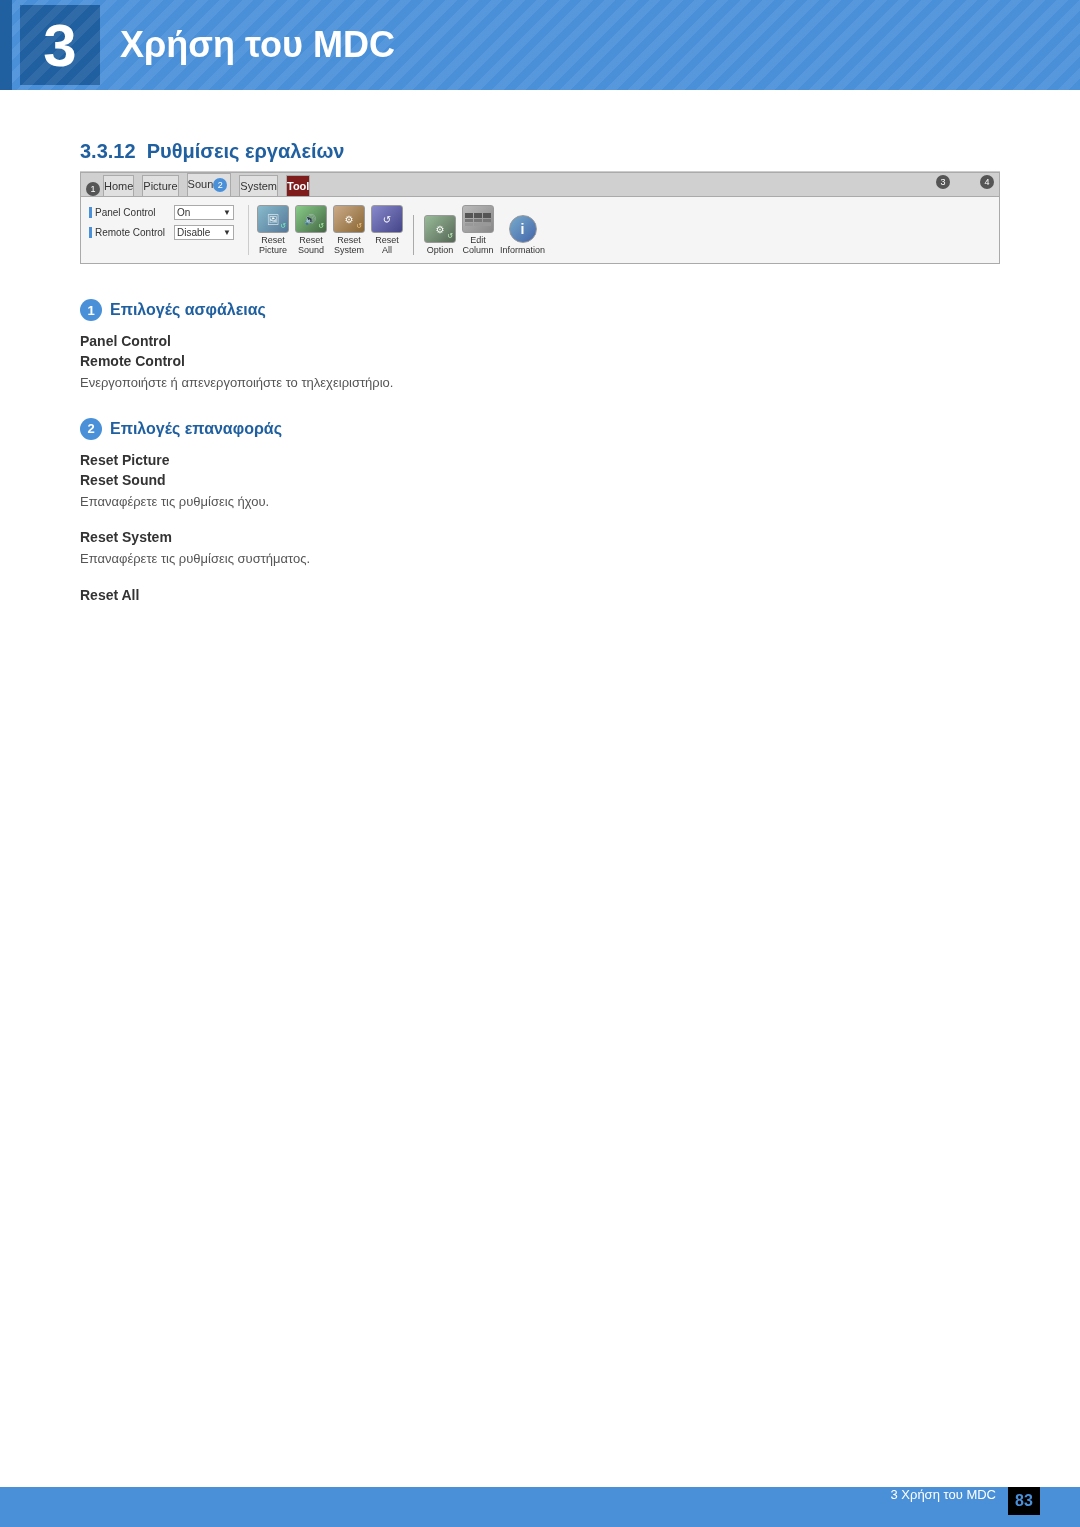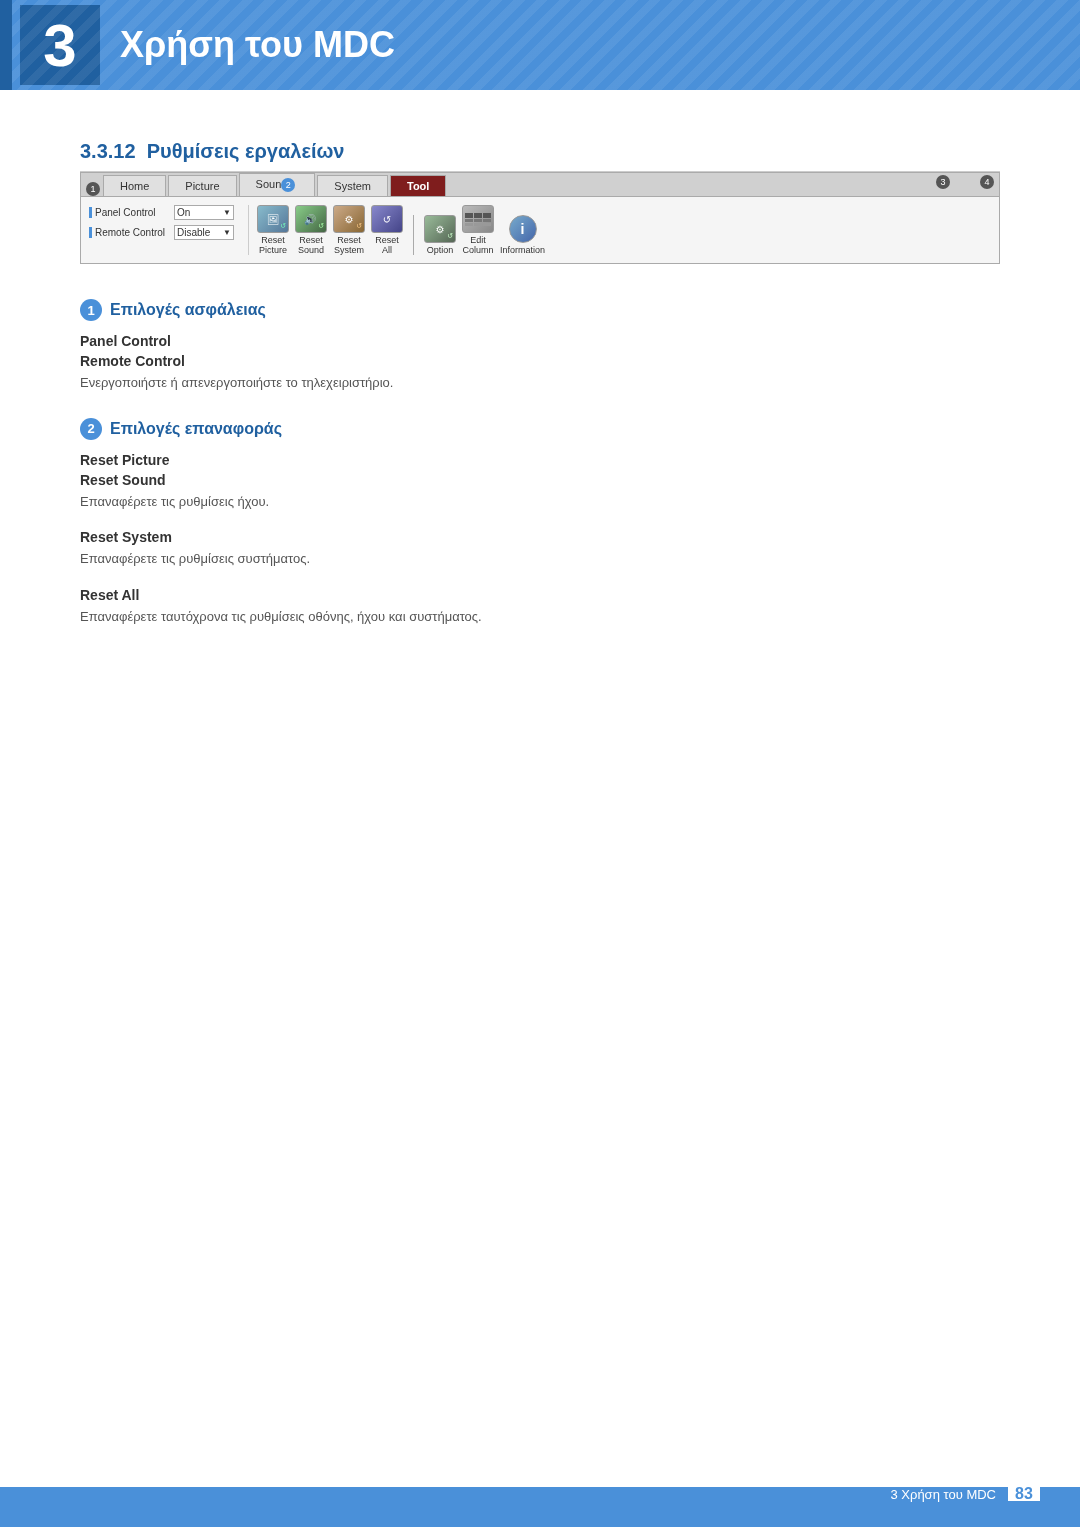--- a/index.html
+++ b/index.html
@@ -84,25 +84,25 @@
     .ui-tabs {
       display: flex;
       background: #d0d0d0;
       border-bottom: 1px solid #aaa;
       align-items: flex-end;
       padding: 0 5px;
       position: relative;
     }
 
     .ui-tab {
-      padding: 4px 16px;
+      padding: 4px 0;
       border: 1px solid #aaa;
       border-bottom: none;
       background: #e0e0e0;
-      margin-right: 2px;
+      margin-right: 8px;
       cursor: pointer;
       font-size: 11px;
       color: #333;
     }
 
     .ui-tab.active {
       background: #7f1d1d;
       color: white;
       font-weight: bold;
     }
@@ -280,26 +280,26 @@
       padding-right: 40px;
     }
 
     .footer-text {
       color: white;
       font-size: 13px;
       margin-right: 12px;
     }
 
     .footer-num {
-      background: #ffffff;
+      background: #000000;
       color: #4a90d9;
       font-weight: bold;
       font-size: 16px;
       width: 32px;
-      height: 14px;
+      height: 28px;
       display: flex;
       align-items: center;
       justify-content: center;
     }
 
     
     .header-left-accent {
       position: absolute;
       left: 0;
       top: 0;
@@ -456,21 +456,20 @@
   <div class="subsection-content">
     <div class="item-title">Reset Picture</div>
 
     <div class="item-title">Reset Sound</div>
     <div class="item-desc">Επαναφέρετε τις ρυθμίσεις ήχου.</div>
 
     <div class="item-title">Reset System</div>
     <div class="item-desc">Επαναφέρετε τις ρυθμίσεις συστήματος.</div>
 
     <div class="item-title">Reset All</div>
-    <div class="item-desc">Επαναφέρετε ταυτόχρονα τις ρυθμίσεις οθόνης, ήχου και συστήματος.</div>
   </div>
 
 </div>
 
 <div class="footer">
   <span class="footer-text">3 Χρήση του MDC</span>
   <div class="footer-num">83</div>
 </div>
 
 </body></html>

